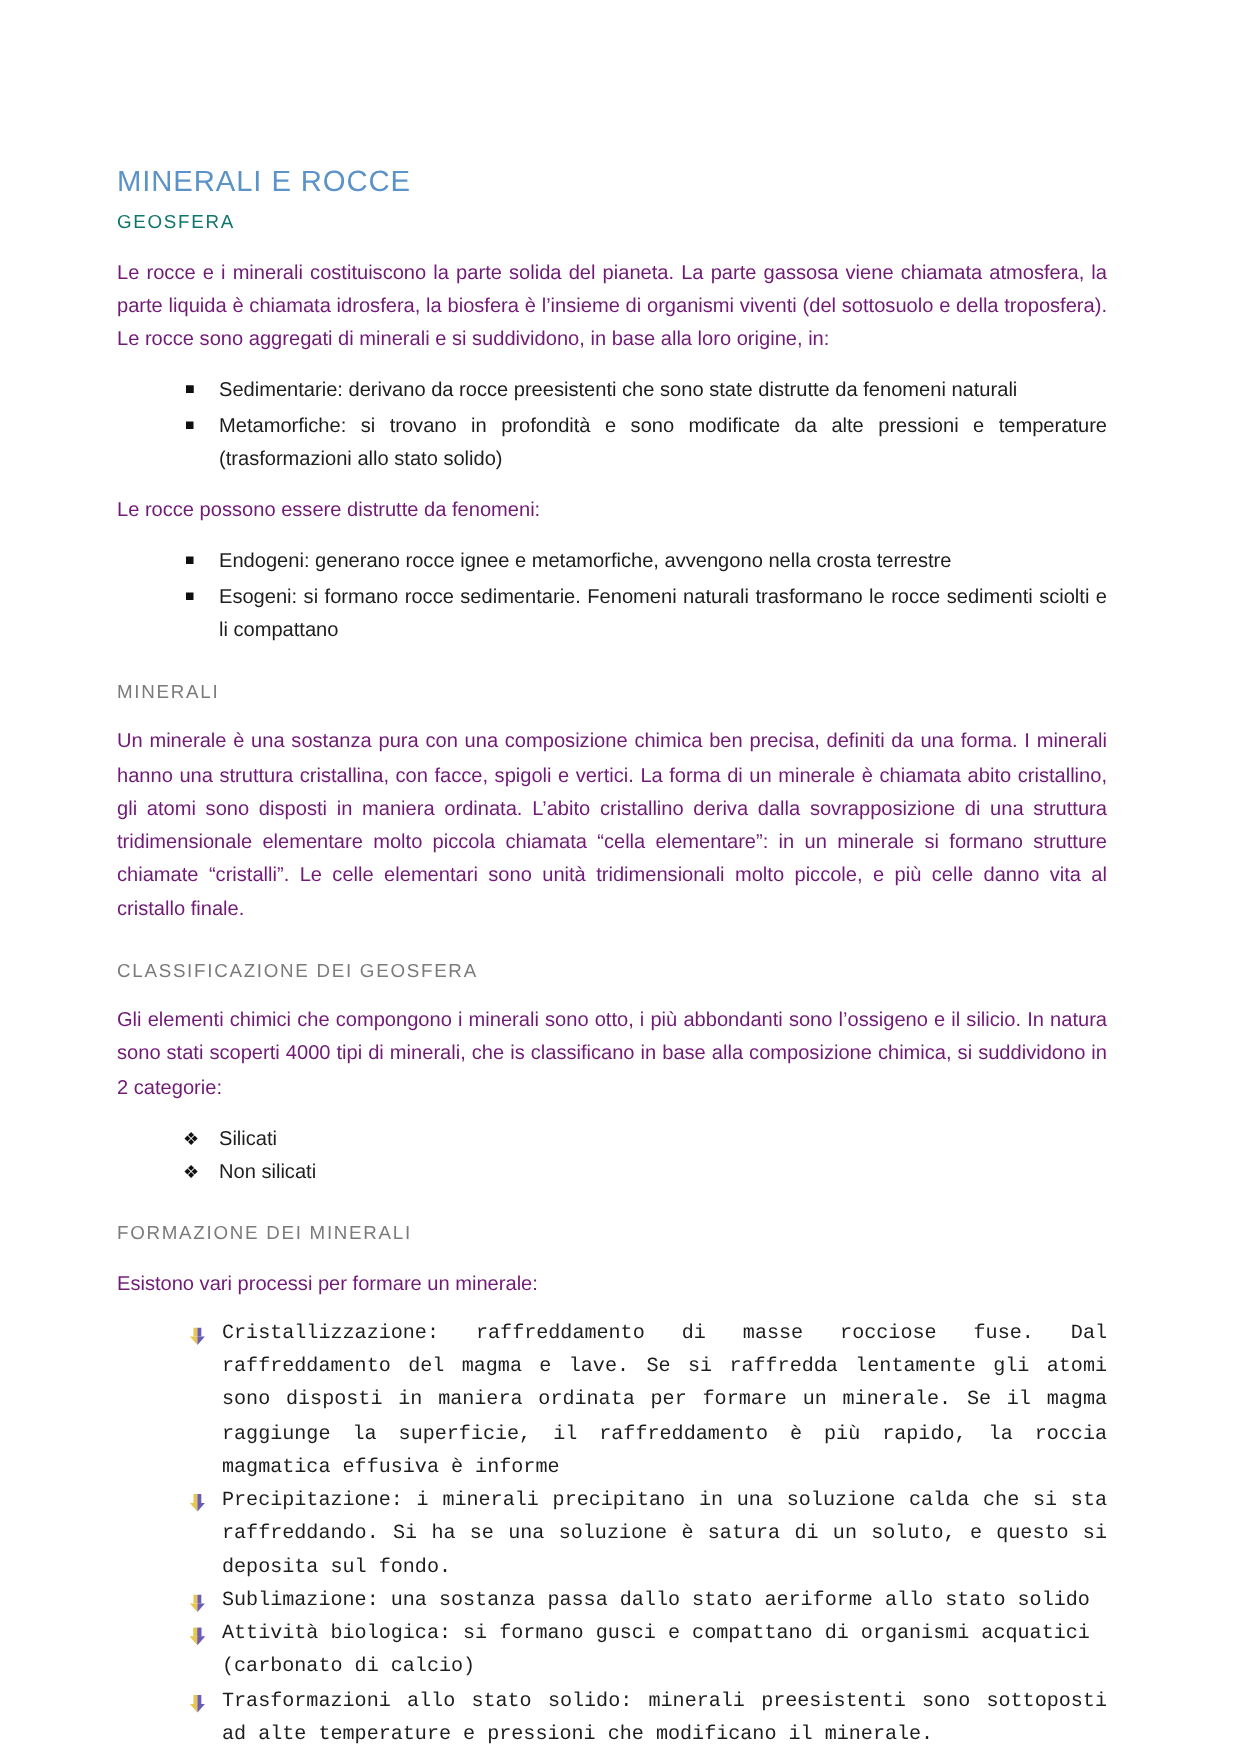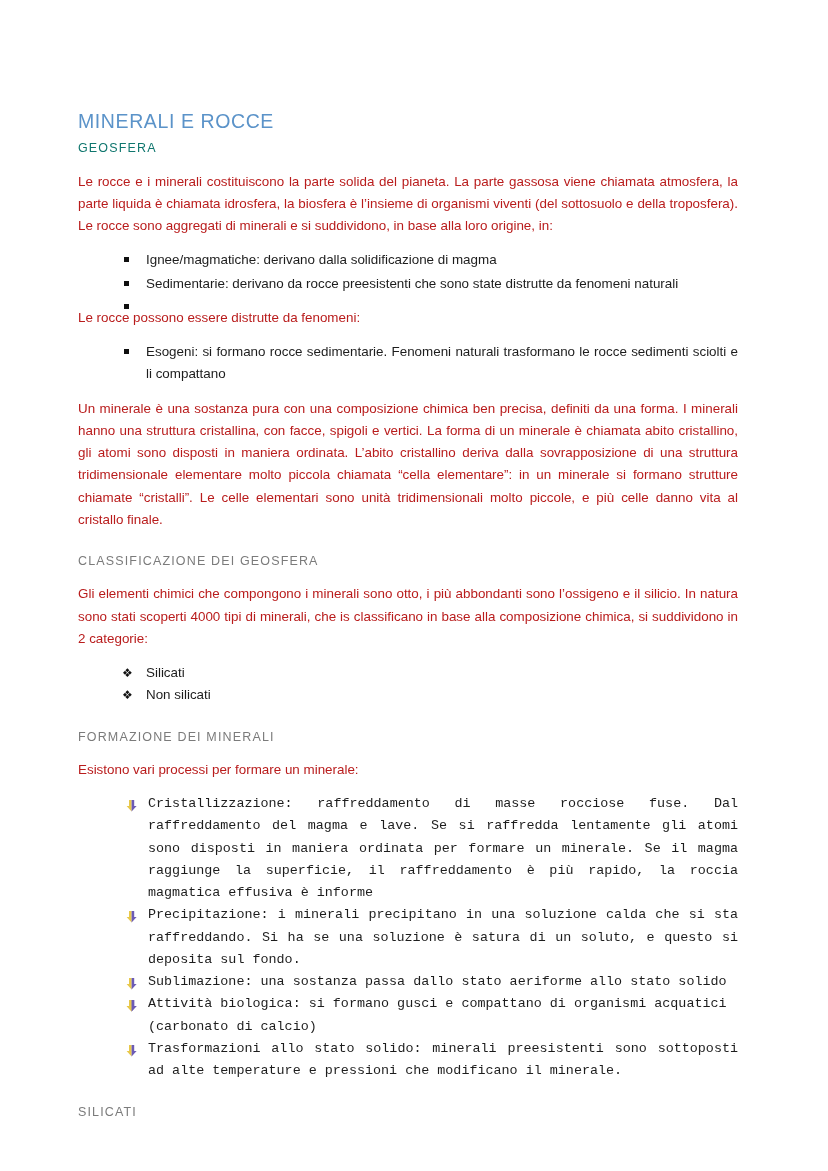--- a/index.html
+++ b/index.html
@@ -49,21 +49,21 @@
     letter-spacing: 1.15px;
     margin: 22px 0 14px 0;
     line-height: 1.3;
   }
 
   p.body-text {
     font-size: 13.4px;
     line-height: 1.66;
     text-align: justify;
     margin: 0 0 12px 0;
-    color: #b91c1c;
+    color: #701a75;
   }
   p.body-text.nojust {
     text-align: left;
   }
 
   ul.bullets {
     list-style: none;
     margin: 0 0 12px 0;
     padding: 0 0 0 42px;
   }
@@ -119,40 +119,45 @@
 
   <h1 class="doc-title">MINERALI E ROCCE</h1>
 
   <h2 class="heading-2">GEOSFERA</h2>
 
   <p class="body-text">Le rocce e i minerali costituiscono la parte solida del pianeta. La parte gassosa viene chiamata atmosfera, la parte liquida è chiamata idrosfera, la biosfera è l’insieme di organismi viventi (del sottosuolo e della troposfera). Le rocce sono aggregati di minerali e si suddividono, in base alla loro origine, in:</p>
 
   <ul class="bullets square-list">
     <li>
       <span class="bullet-square"></span>
-      <span>Ignee/magmatiche: derivano dalla solidificazione di magma</span>
     </li>
     <li>
       <span class="bullet-square"></span>
       <span>Sedimentarie: derivano da rocce preesistenti che sono state distrutte da fenomeni naturali</span>
     </li>
     <li>
       <span class="bullet-square"></span>
+      <span>Metamorfiche: si trovano in profondità e sono modificate da alte pressioni e temperature (trasformazioni allo stato solido)</span>
     </li>
   </ul>
 
   <p class="body-text nojust">Le rocce possono essere distrutte da fenomeni:</p>
 
   <ul class="bullets square-list">
+    <li class="left">
+      <span class="bullet-square"></span>
+      <span>Endogeni: generano rocce ignee e metamorfiche, avvengono nella crosta terrestre</span>
+    </li>
     <li>
       <span class="bullet-square"></span>
       <span>Esogeni: si formano rocce sedimentarie. Fenomeni naturali trasformano le rocce sedimenti sciolti e li compattano</span>
     </li>
   </ul>
 
+  <h3 class="heading-3">MINERALI</h3>
 
   <p class="body-text">Un minerale è una sostanza pura con una composizione chimica ben precisa, definiti da una forma. I minerali hanno una struttura cristallina, con facce, spigoli e vertici. La forma di un minerale è chiamata abito cristallino, gli atomi sono disposti in maniera ordinata. L’abito cristallino deriva dalla sovrapposizione di una struttura tridimensionale elementare molto piccola chiamata “cella elementare”: in un minerale si formano strutture chiamate “cristalli”. Le celle elementari sono unità tridimensionali molto piccole, e più celle danno vita al cristallo finale.</p>
 
   <h3 class="heading-3">CLASSIFICAZIONE DEI GEOSFERA</h3>
 
   <p class="body-text">Gli elementi chimici che compongono i minerali sono otto, i più abbondanti sono l’ossigeno e il silicio. In natura sono stati scoperti 4000 tipi di minerali, che is classificano in base alla composizione chimica, si suddividono in 2 categorie:</p>
 
   <ul class="bullets star-list square-list">
     <li class="left">
       <span class="bullet-star">❖</span>

